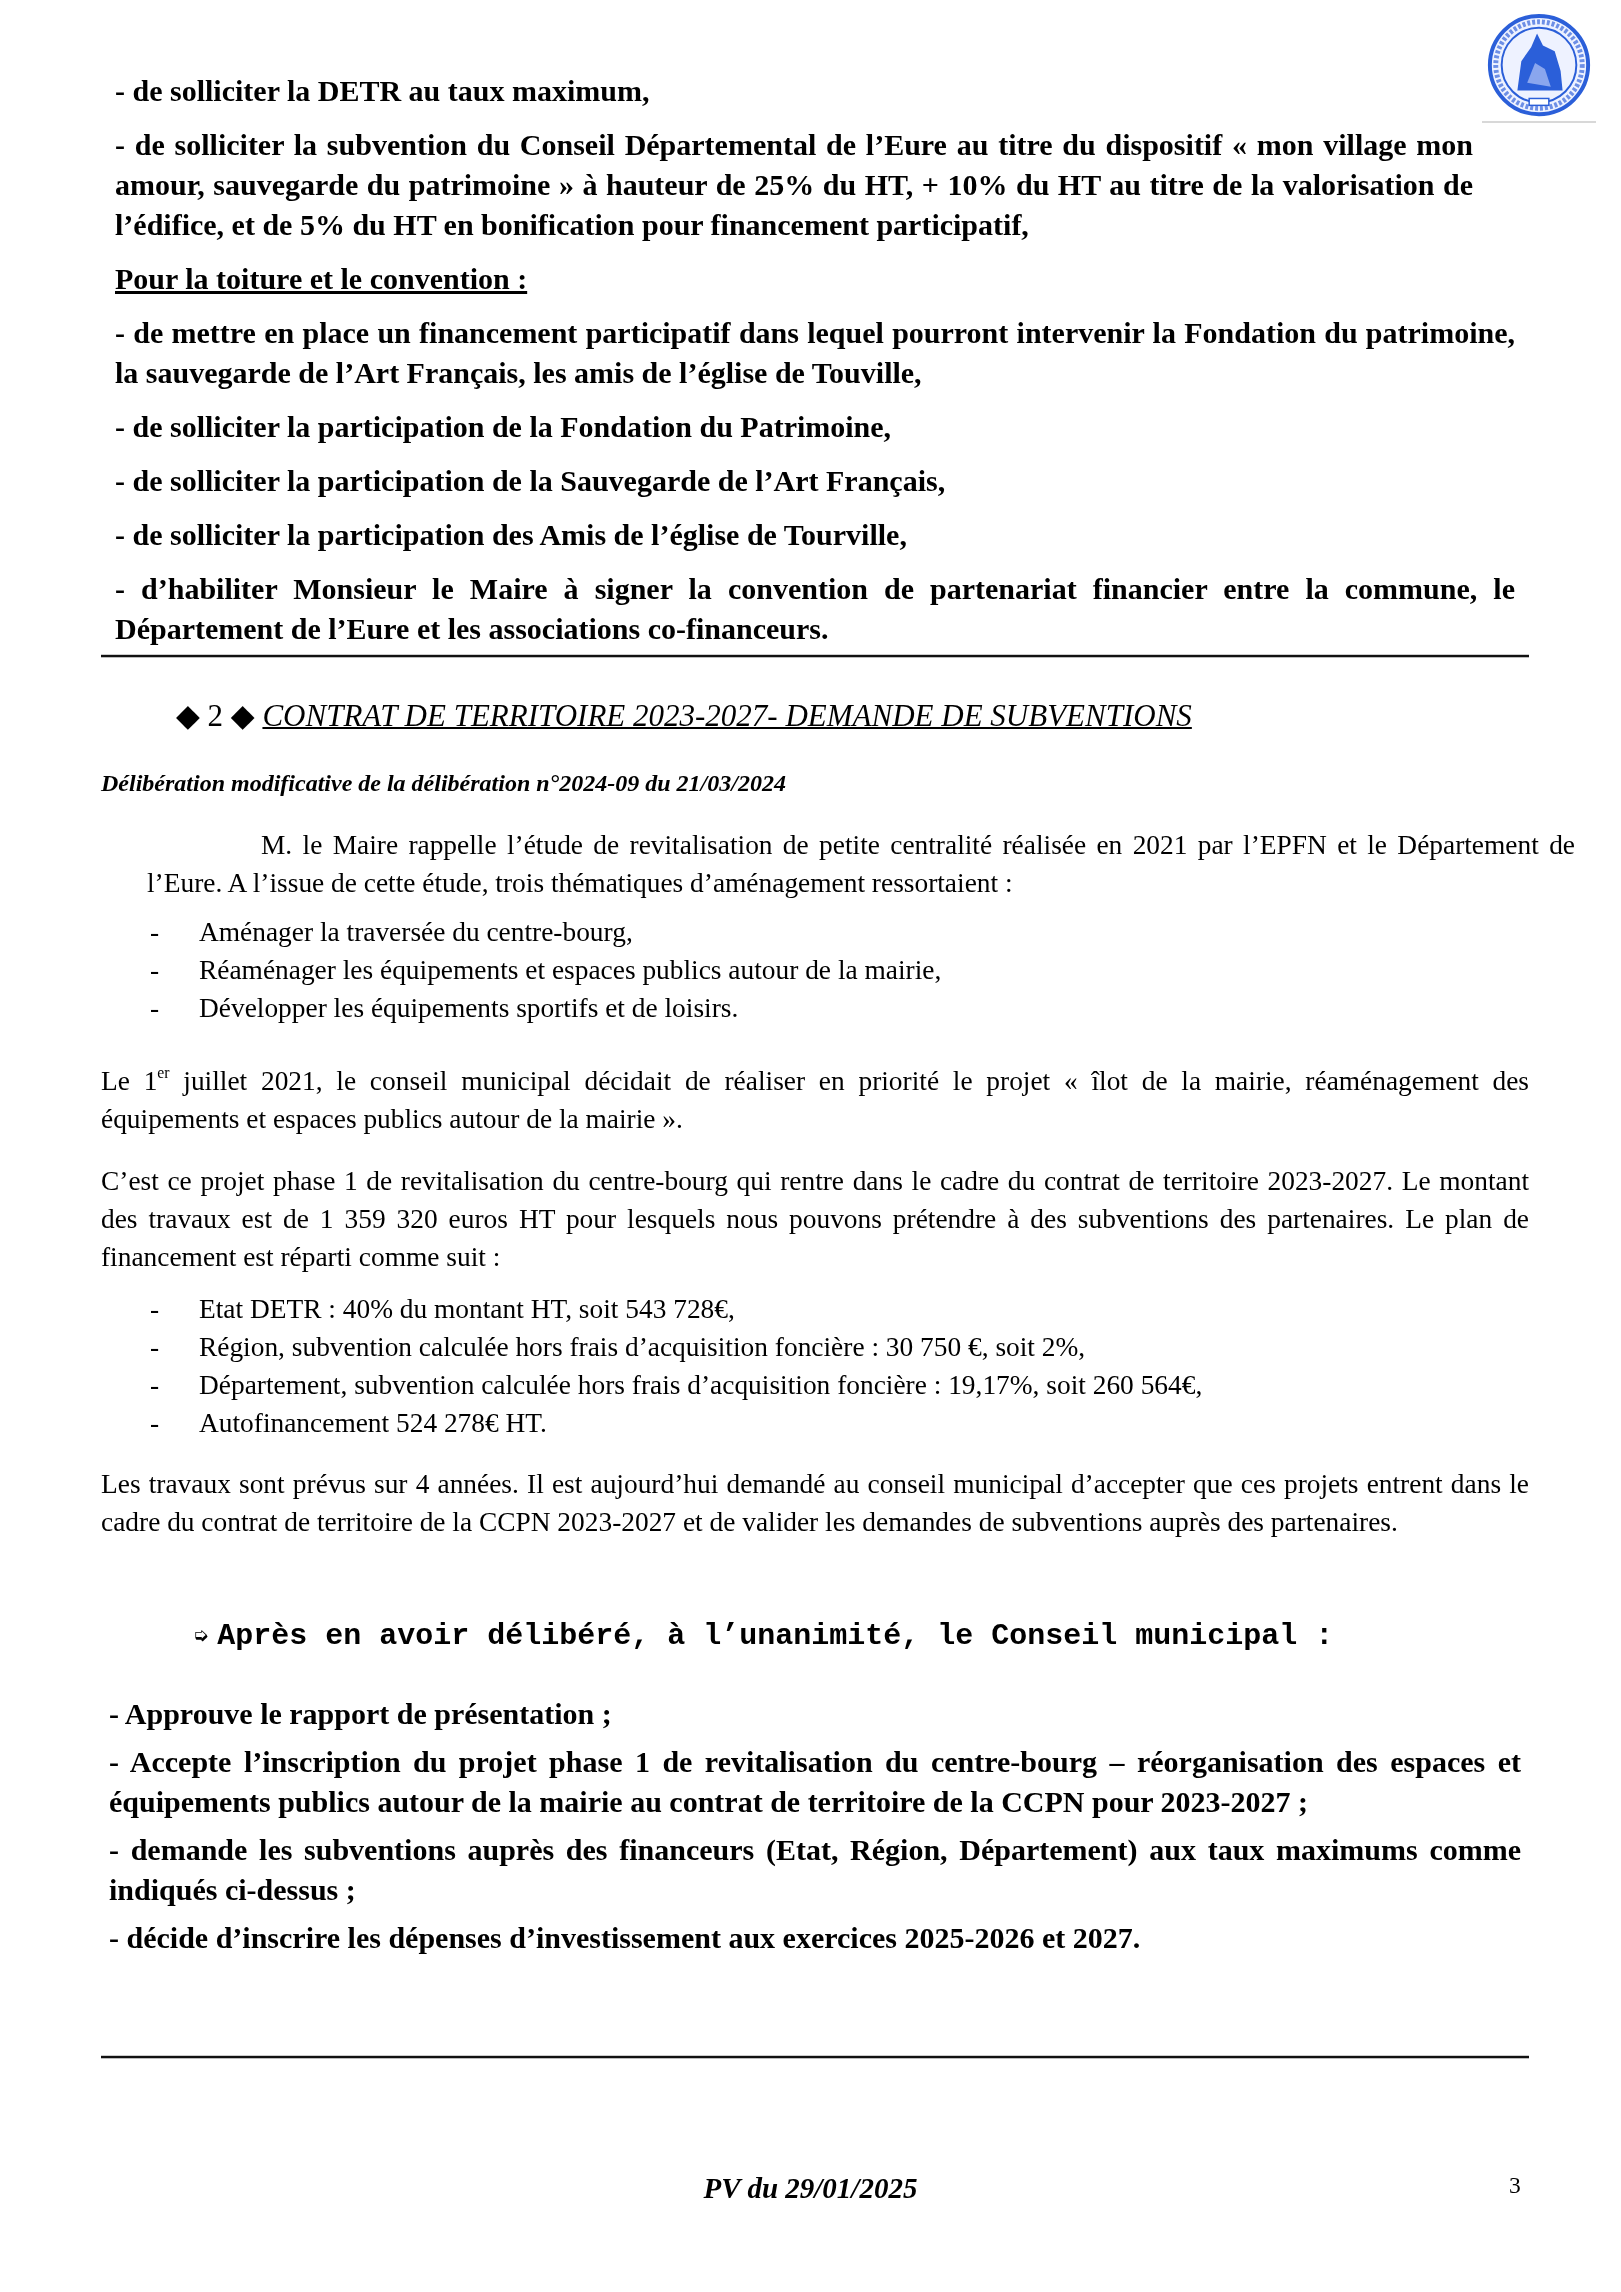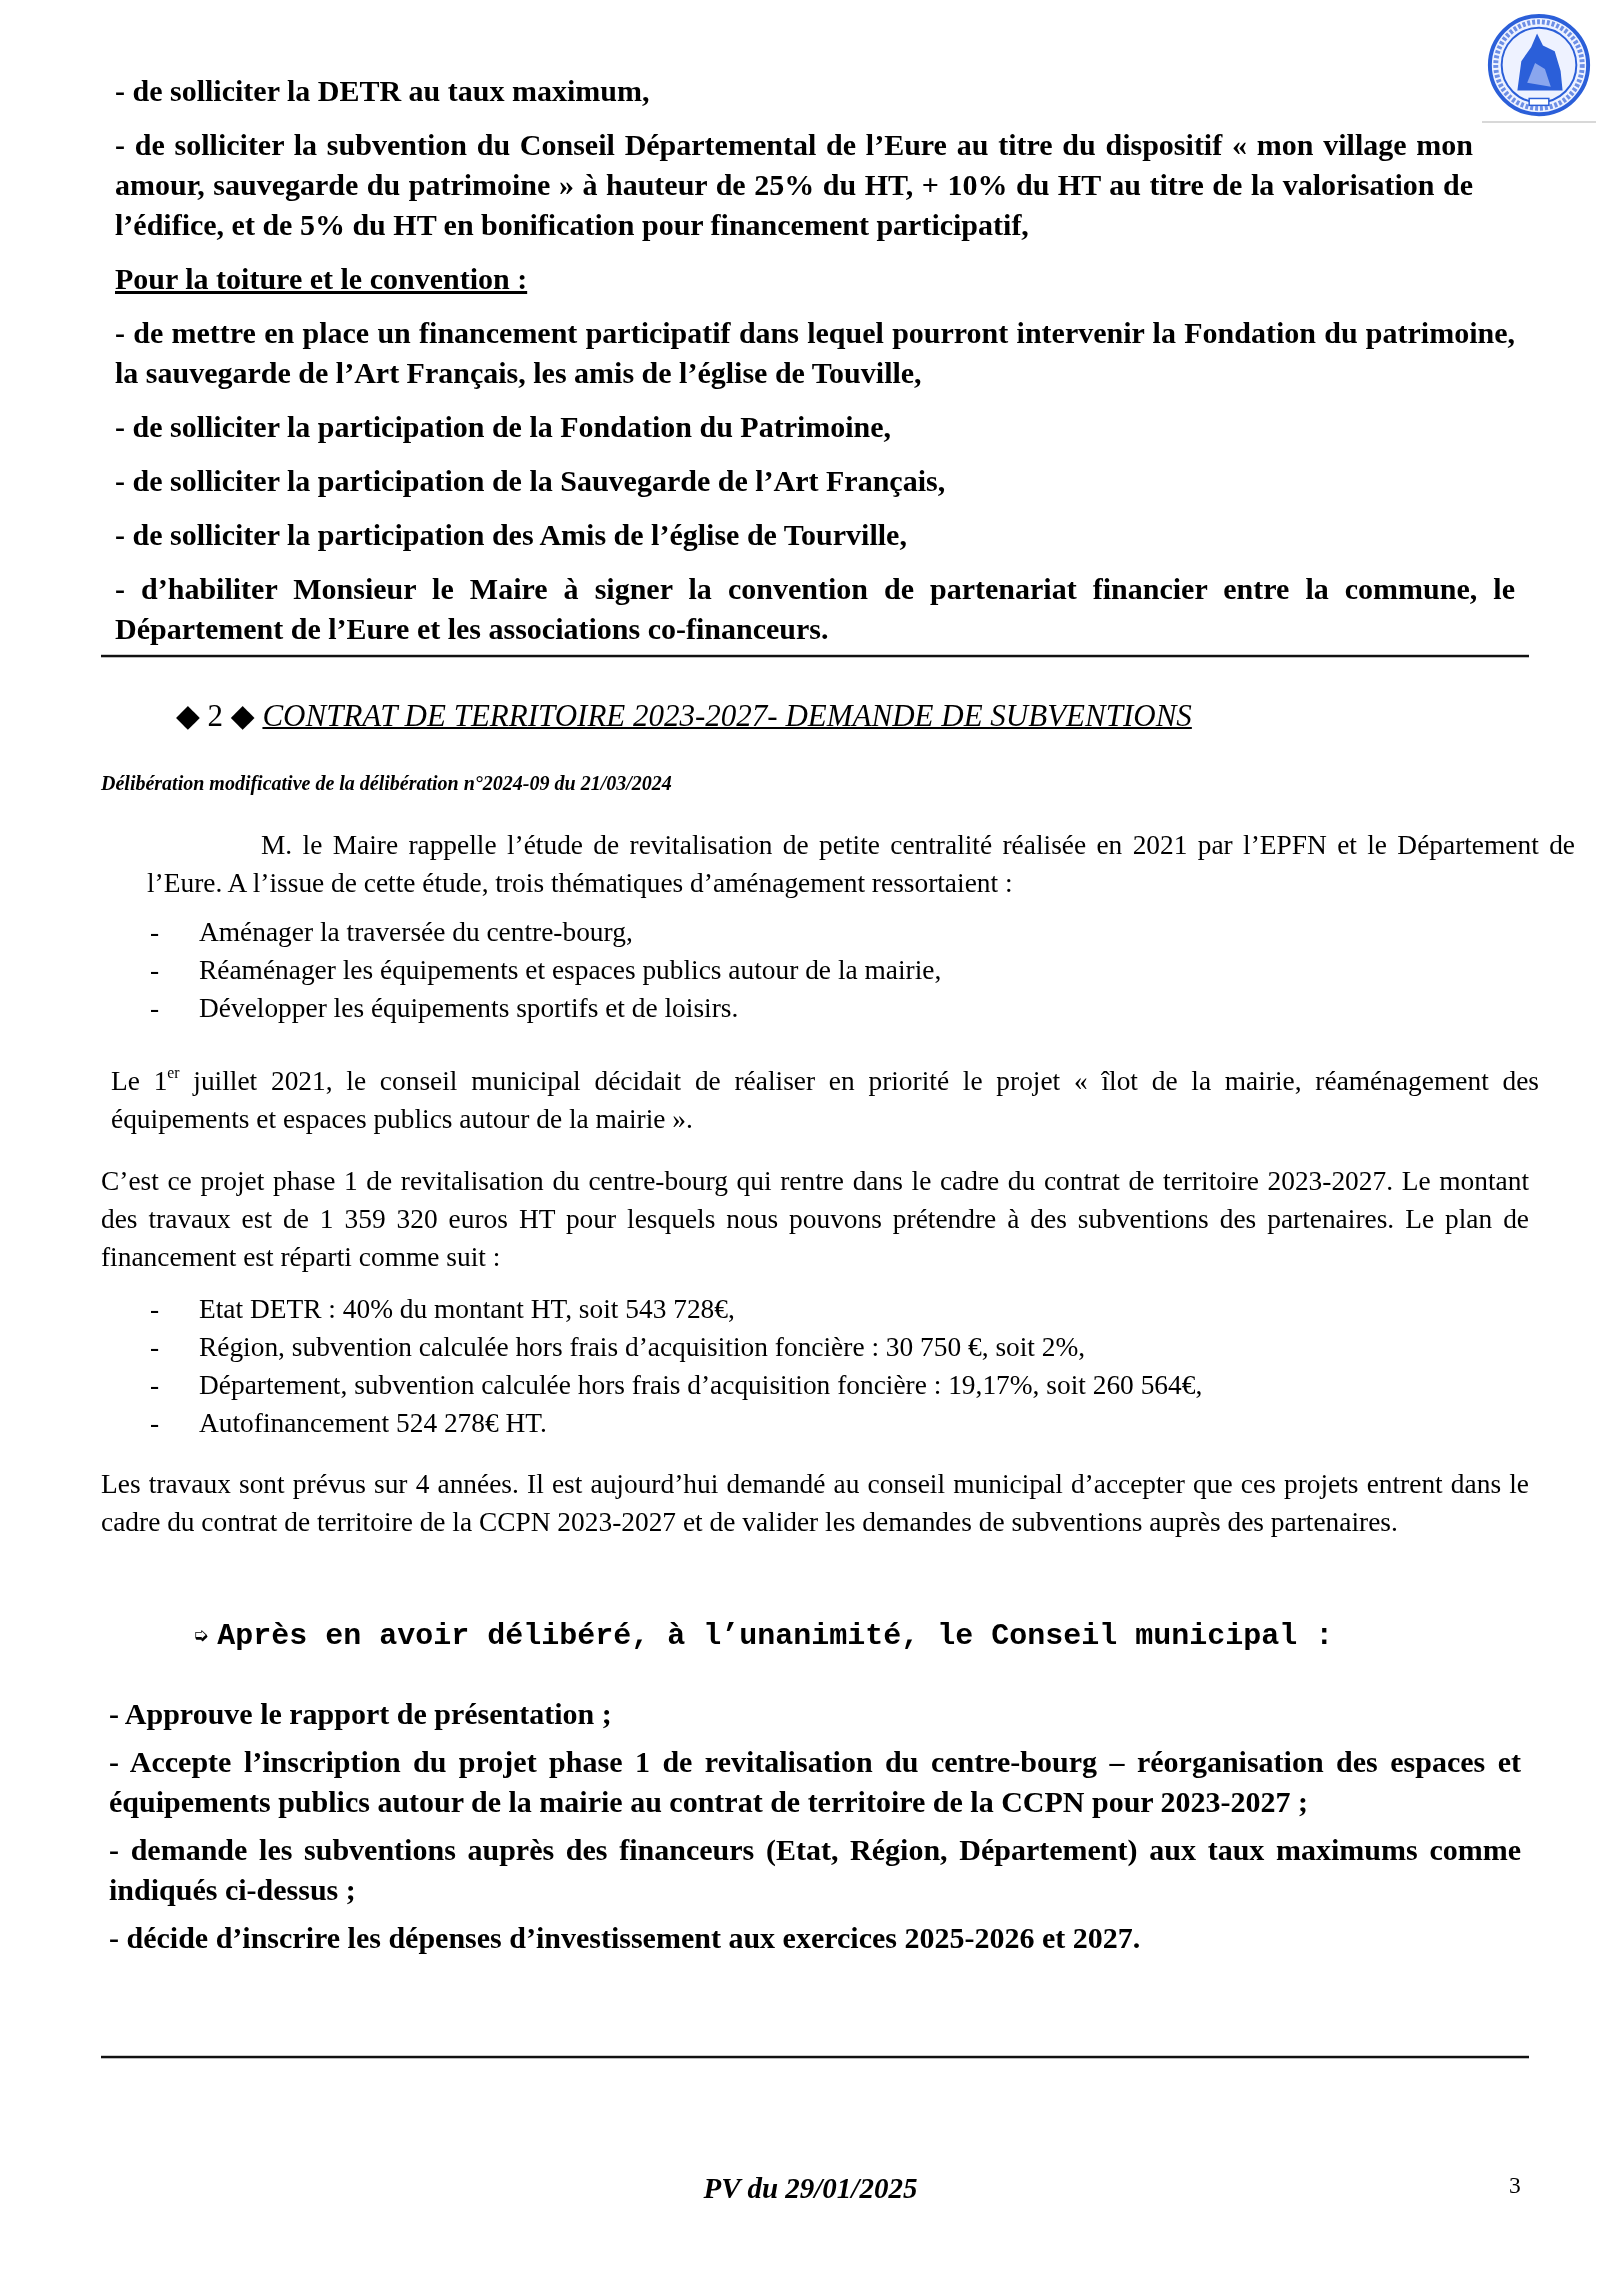--- a/index.html
+++ b/index.html
@@ -18,21 +18,21 @@
   .u { text-decoration: underline; }
 
   .seal { position: absolute; top: 11.8px; left: 1480px; width: 118px; height: 113px; }
 
   .rule { position: absolute; left: 101px; width: 1428px; height: 0;
     border-top: 2.9px solid #111; box-shadow: 0 1px 0 #bbb, 0 -1px 0 #ccc; }
 
   .section-title { position: absolute; top: 696px; left: 176px; font-size: 31px; line-height: 39px; }
   .section-title .title-text { font-style: italic; text-decoration: underline; text-decoration-thickness: 2px; }
 
-  .delib { position: absolute; top: 766px; left: 101px; font-size: 20px; line-height: 35px;
+  .delib { position: absolute; top: 766px; left: 101px; font-size: 24px; line-height: 35px;
     font-style: italic; font-weight: bold; }
 
   .body-text { position: absolute; left: 101px; width: 1428px; font-size: 27.4px; line-height: 38px; }
   .body-text p { margin: 0; }
   .indent { text-indent: 114px; }
 
   ul.dash { list-style: none; margin: 0; padding: 0; }
   ul.dash li { position: relative; padding-left: 98px; font-size: 27.4px; line-height: 38px; }
   ul.dash li .dash-mark { position: absolute; left: 49px; top: 0; }
 
@@ -90,21 +90,21 @@
 </div>
 
 <div class="body-text" style="top: 913px;">
   <ul class="dash">
     <li><span class="dash-mark">-</span><span>Aménager la traversée du centre-bourg,</span></li>
     <li><span class="dash-mark">-</span><span>Réaménager les équipements et espaces publics autour de la mairie,</span></li>
     <li><span class="dash-mark">-</span><span>Développer les équipements sportifs et de loisirs.</span></li>
   </ul>
 </div>
 
-<div class="body-text" style="top: 1062px; margin-left: 10px;">
+<div class="body-text" style="top: 1062px;">
   <p class="justify"><span>Le 1</span><sup>er</sup><span> juillet 2021, le conseil municipal décidait de réaliser en priorité le projet « îlot de la mairie, réaménagement des équipements et espaces publics autour de la mairie ».</span></p>
 </div>
 
 <div class="body-text" style="top: 1162px;">
   <p class="justify">C’est ce projet phase 1 de revitalisation du centre-bourg qui rentre dans le cadre du contrat de territoire 2023-2027. Le montant des travaux est de 1 359 320 euros HT pour lesquels nous pouvons prétendre à des subventions des partenaires. Le plan de financement est réparti comme suit :</p>
 </div>
 
 <div class="body-text" style="top: 1290px;">
   <ul class="dash">
     <li><span class="dash-mark">-</span><span>Etat DETR : 40% du montant HT, soit 543 728€,</span></li>

